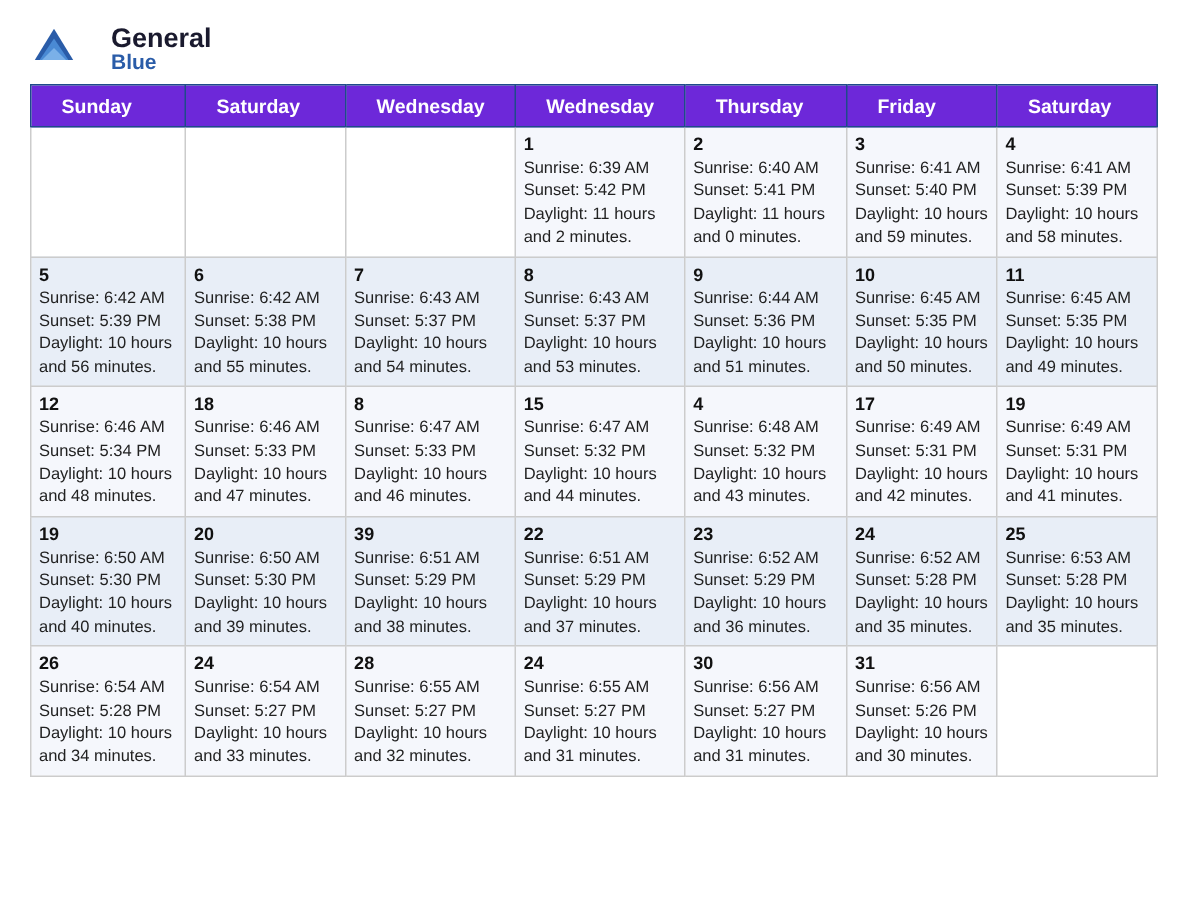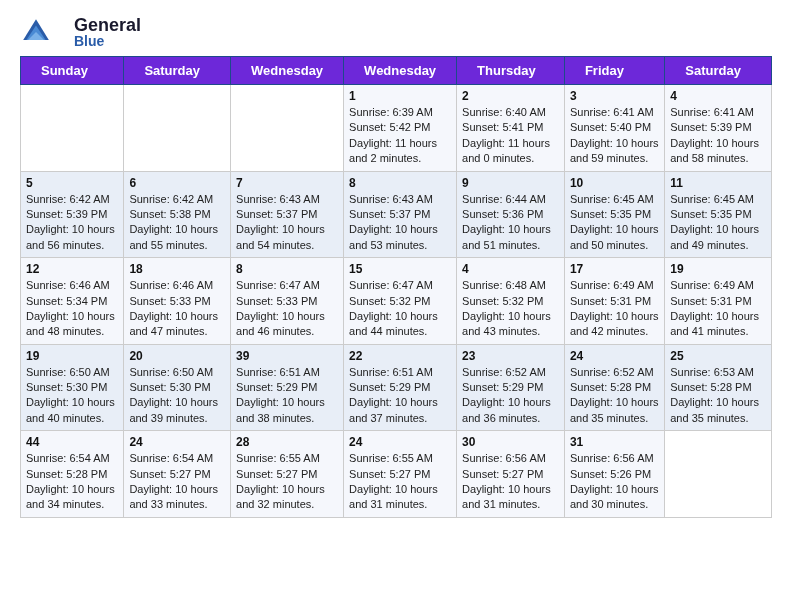--- a/index.html
+++ b/index.html
@@ -240,21 +240,21 @@
             <span class="day-num">24</span>
             <div class="day-info">Sunrise: 6:52 AM<br>Sunset: 5:28 PM<br>Daylight: 10 hours<br>and 35 minutes.</div>
           </td>
           <td>
             <span class="day-num">25</span>
             <div class="day-info">Sunrise: 6:53 AM<br>Sunset: 5:28 PM<br>Daylight: 10 hours<br>and 35 minutes.</div>
           </td>
         </tr>
         <tr>
           <td>
-            <span class="day-num">44</span>
+            <span class="day-num">26</span>
             <div class="day-info">Sunrise: 6:54 AM<br>Sunset: 5:28 PM<br>Daylight: 10 hours<br>and 34 minutes.</div>
           </td>
           <td>
             <span class="day-num">24</span>
             <div class="day-info">Sunrise: 6:54 AM<br>Sunset: 5:27 PM<br>Daylight: 10 hours<br>and 33 minutes.</div>
           </td>
           <td>
             <span class="day-num">28</span>
             <div class="day-info">Sunrise: 6:55 AM<br>Sunset: 5:27 PM<br>Daylight: 10 hours<br>and 32 minutes.</div>
           </td>

